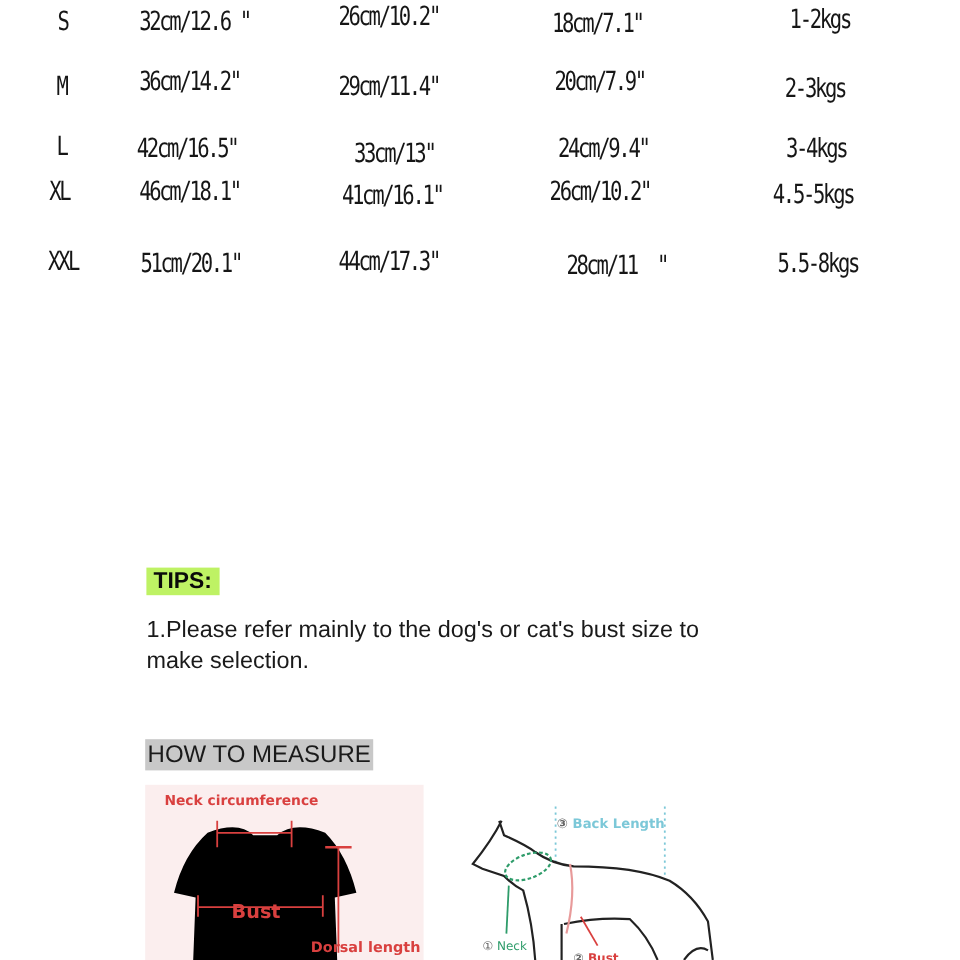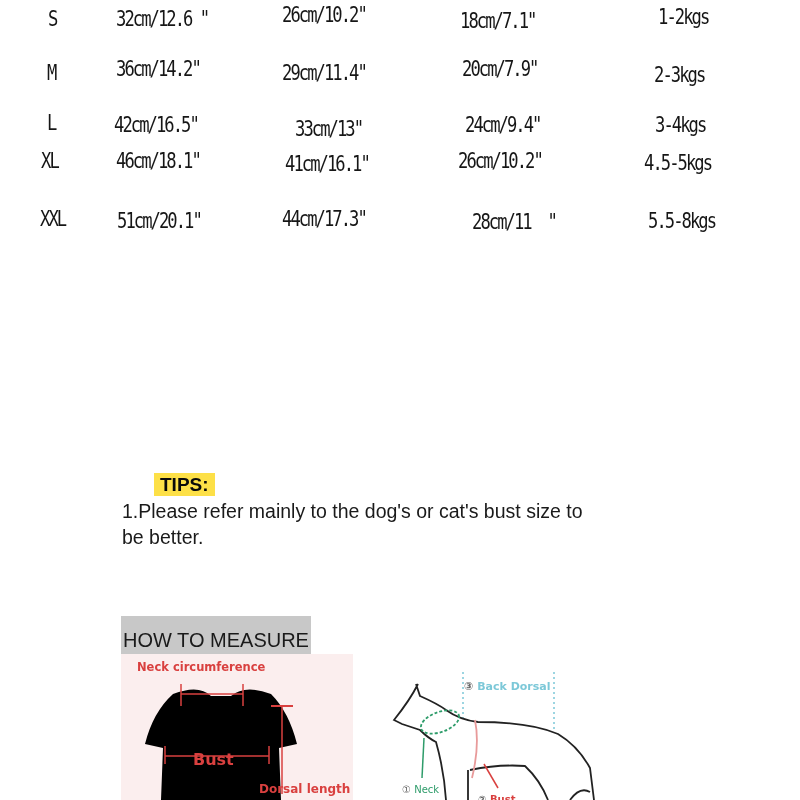--- a/index.html
+++ b/index.html
@@ -18,30 +18,30 @@
       color: #161616; white-space: pre;
     }
     .c0 { left: 40px; }
     .c1 { left: 116px; }
     .c2 { left: 282px; }
     .c3 { left: 462px; }
     .c4 { left: 650px; }
 
     .tips { position: absolute; left: 122px; top: 473px; width: 560px; }
     .tips-label {
-      display: inline-block; background: #fde047; color: #0a0a0a;
-      font-weight: bold; font-size: 19px; padding: 1px 6px 0 6px; line-height: 22px; margin-left: 32px;
+      display: inline-block; background: #bef264; color: #0a0a0a;
+      font-weight: bold; font-size: 19px; padding: 1px 6px 0 6px; line-height: 22px;
     }
     .tips-line { font-size: 19.5px; line-height: 26px; color: #1a1a1a; margin: 0; }
-    .tips-list { margin-top: 2px; }
+    .tips-list { margin-top: 16px; }
 
     .how-to {
       position: absolute; left: 121px; top: 616px;
       background: #c8c8c8; color: #1a1a1a;
-      font-size: 20px; padding: 12px 2px; line-height: 24px;
+      font-size: 20px; padding: 1px 2px; line-height: 24px;
     }
 
     .shirt-panel {
       position: absolute; left: 121px; top: 654px; width: 232px; height: 162px;
       background: #fbeeee;
     }
     .shirt-panel svg, .dog-panel svg { position: absolute; left: 0; top: 0; }
     .label-red {
       position: absolute; color: #d9403f; font-weight: bold;
       font-family: "DejaVu Sans", sans-serif; white-space: nowrap;
@@ -99,21 +99,21 @@
     <span class="cell c2">44cm/17.3"</span>
     <span class="cell c3" style="left:472px;top:3px">28cm/11  "</span>
     <span class="cell c4" style="left:648px;top:2px">5.5-8kgs</span>
   </div>
 </div>
 
 <div class="tips">
   <span class="tips-label">TIPS:</span>
   <div class="tips-list">
     <p class="tips-line">1.Please refer mainly to the dog's or cat's  bust size to</p>
-    <p class="tips-line">be better.</p>
+    <p class="tips-line">make selection.</p>
   </div>
 </div>
 
 <div class="how-to">HOW TO MEASURE</div>
 
 <div class="shirt-panel">
   <svg width="232" height="146" viewBox="0 0 232 146">
 
     <path d="M52 40 Q78 30 90 42 L110 42 Q124 30 150 40 Q168 58 176 90 L158 94 L160 146 L40 146 L42 94 L24 90 Q32 58 52 40 Z" fill="#000"></path>
 
@@ -142,21 +142,21 @@
     <path d="M36 24 L40 36 Q58 44 66 50 Q80 60 98 62 Q150 62 178 74 Q198 86 210 108 L214 140 M38 24 Q30 40 14 60 L22 64 L40 70 Q48 78 56 82 Q64 110 66 140 M90 110 Q120 104 145 106 Q160 120 168 140 M88 110 L88 140 M190 140 Q200 126 210 132" fill="none" stroke="#222" stroke-width="1.8"></path>
 
     <ellipse cx="60" cy="62" rx="20" ry="10" transform="rotate(-20 60 62)" fill="none" stroke="#2e9c6a" stroke-width="1.8" stroke-dasharray="3,2"></ellipse>
     <line x1="44" y1="78" x2="42" y2="118" stroke="#2e9c6a" stroke-width="1.5"></line>
 
     <path d="M95 60 Q100 85 92 118" fill="none" stroke="#e89a9a" stroke-width="1.8"></path>
     <line x1="104" y1="104" x2="118" y2="128" stroke="#d9403f" stroke-width="1.5"></line>
   </svg>
   <span class="label-blue" style="left:84px;top:20px">
     <span class="num-circle">③</span>
-    <span>Back Dorsal</span>
+    <span>Back Length</span>
   </span>
   <span class="label-green" style="left:22px;top:124px">
     <span class="num-circle">①</span>
     <span>Neck</span>
   </span>
   <span class="label-red-small" style="left:98px;top:134px">
     <span class="num-circle">②</span>
     <span>Bust</span>
   </span>
 </div>

